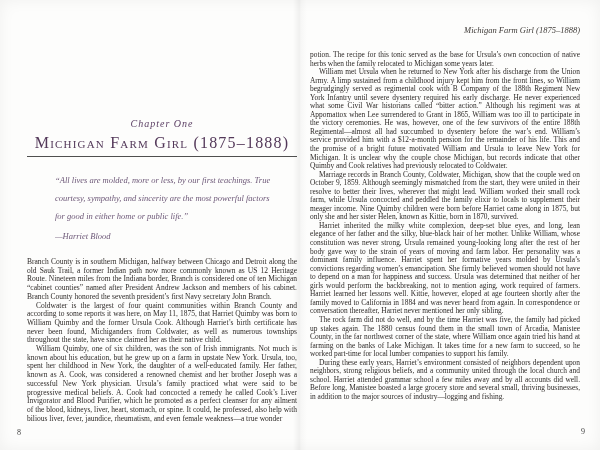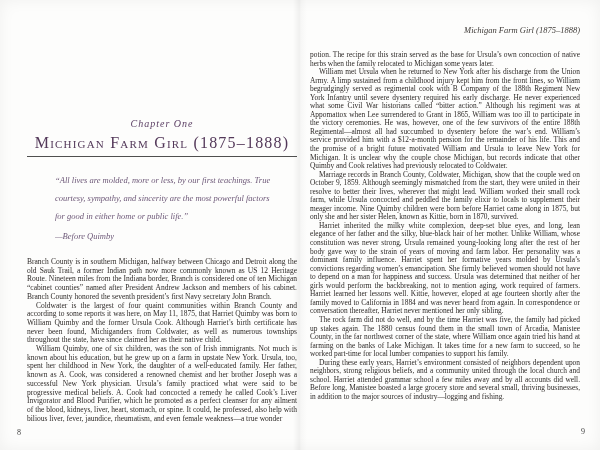--- a/index.html
+++ b/index.html
@@ -67,39 +67,39 @@
 
 <div class="spread">
 
   <div class="page left">
     <div class="chapter-label">Chapter One</div>
     <div class="chapter-title">Michigan Farm Girl (1875–1888)</div>
     <div class="title-rule"></div>
 
     <div class="quote">
       <div class="quote-text">“All lives are molded, more or less, by our first teachings. True courtesy, sympathy, and sincerity are the most powerful factors for good in either home or public life.”</div>
-      <div class="quote-attr">—Before Quimby</div>
+      <div class="quote-attr">—Harriet Blood</div>
     </div>
 
     <div class="body-text">
         <p>Branch County is in southern Michigan, halfway between Chicago and Detroit along the old Sauk Trail, a former Indian path now more commonly known as US 12 Heritage Route. Nineteen miles from the Indiana border, Branch is considered one of ten Michigan “cabinet counties” named after President Andrew Jackson and members of his cabinet. Branch County honored the seventh president’s first Navy secretary John Branch.</p>
         <p>Coldwater is the largest of four quaint communities within Branch County and according to some reports it was here, on May 11, 1875, that Harriet Quimby was born to William Quimby and the former Ursula Cook. Although Harriet’s birth certificate has never been found, Michiganders from Coldwater, as well as numerous townships throughout the state, have since claimed her as their native child.</p>
         <p>William Quimby, one of six children, was the son of Irish immigrants. Not much is known about his education, but he grew up on a farm in upstate New York. Ursula, too, spent her childhood in New York, the daughter of a well-educated family. Her father, known as A. Cook, was considered a renowned chemist and her brother Joseph was a successful New York physician. Ursula’s family practiced what were said to be progressive medical beliefs. A. Cook had concocted a remedy he called Cook’s Liver Invigorator and Blood Purifier, which he promoted as a perfect cleanser for any ailment of the blood, kidneys, liver, heart, stomach, or spine. It could, he professed, also help with bilious liver, fever, jaundice, rheumatism, and even female weakness—a true wonder</p>
       </div>
 
     <div class="page-number pn-left">8</div>
   </div>
 
   <div class="gutter"></div>
 
   <div class="page right">
     <div class="running-header">Michigan Farm Girl (1875–1888)</div>
 
     <div class="body-text">
-        <p>potion. The recipe for this strain served as the base for Ursula’s own concoction of native herbs when the family relocated to Michigan some years later.</p>
+        <p>potion. The recipe for this tonic served as the base for Ursula’s own concoction of native herbs when the family relocated to Michigan some years later.</p>
         <p>William met Ursula when he returned to New York after his discharge from the Union Army. A limp sustained from a childhood injury kept him from the front lines, so William begrudgingly served as regimental cook with B Company of the 188th Regiment New York Infantry until severe dysentery required his early discharge. He never experienced what some Civil War historians called “bitter action.” Although his regiment was at Appomattox when Lee surrendered to Grant in 1865, William was too ill to participate in the victory ceremonies. He was, however, one of the few survivors of the entire 188th Regimental—almost all had succumbed to dysentery before the war’s end. William’s service provided him with a $12-a-month pension for the remainder of his life. This and the promise of a bright future motivated William and Ursula to leave New York for Michigan. It is unclear why the couple chose Michigan, but records indicate that other Quimby and Cook relatives had previously relocated to Coldwater.</p>
         <p>Marriage records in Branch County, Coldwater, Michigan, show that the couple wed on October 9, 1859. Although seemingly mismatched from the start, they were united in their resolve to better their lives, wherever that might lead. William worked their small rock farm, while Ursula concocted and peddled the family elixir to locals to supplement their meager income. Nine Quimby children were born before Harriet came along in 1875, but only she and her sister Helen, known as Kittie, born in 1870, survived.</p>
         <p>Harriet inherited the milky white complexion, deep-set blue eyes, and long, lean elegance of her father and the silky, blue-black hair of her mother. Unlike William, whose constitution was never strong, Ursula remained young-looking long after the rest of her body gave way to the strain of years of moving and farm labor. Her personality was a dominant family influence. Harriet spent her formative years molded by Ursula’s convictions regarding women’s emancipation. She firmly believed women should not have to depend on a man for happiness and success. Ursula was determined that neither of her girls would perform the backbreaking, not to mention aging, work required of farmers. Harriet learned her lessons well. Kittie, however, eloped at age fourteen shortly after the family moved to California in 1884 and was never heard from again. In correspondence or conversation thereafter, Harriet never mentioned her only sibling.</p>
         <p>The rock farm did not do well, and by the time Harriet was five, the family had picked up stakes again. The 1880 census found them in the small town of Arcadia, Manistee County, in the far northwest corner of the state, where William once again tried his hand at farming on the banks of Lake Michigan. It takes time for a new farm to succeed, so he worked part-time for local lumber companies to support his family.</p>
         <p>During these early years, Harriet’s environment consisted of neighbors dependent upon neighbors, strong religious beliefs, and a community united through the local church and school. Harriet attended grammar school a few miles away and by all accounts did well. Before long, Manistee boasted a large grocery store and several small, thriving businesses, in addition to the major sources of industry—logging and fishing.</p>
       </div>
 
     <div class="page-number pn-right">9</div>
   </div>
 

